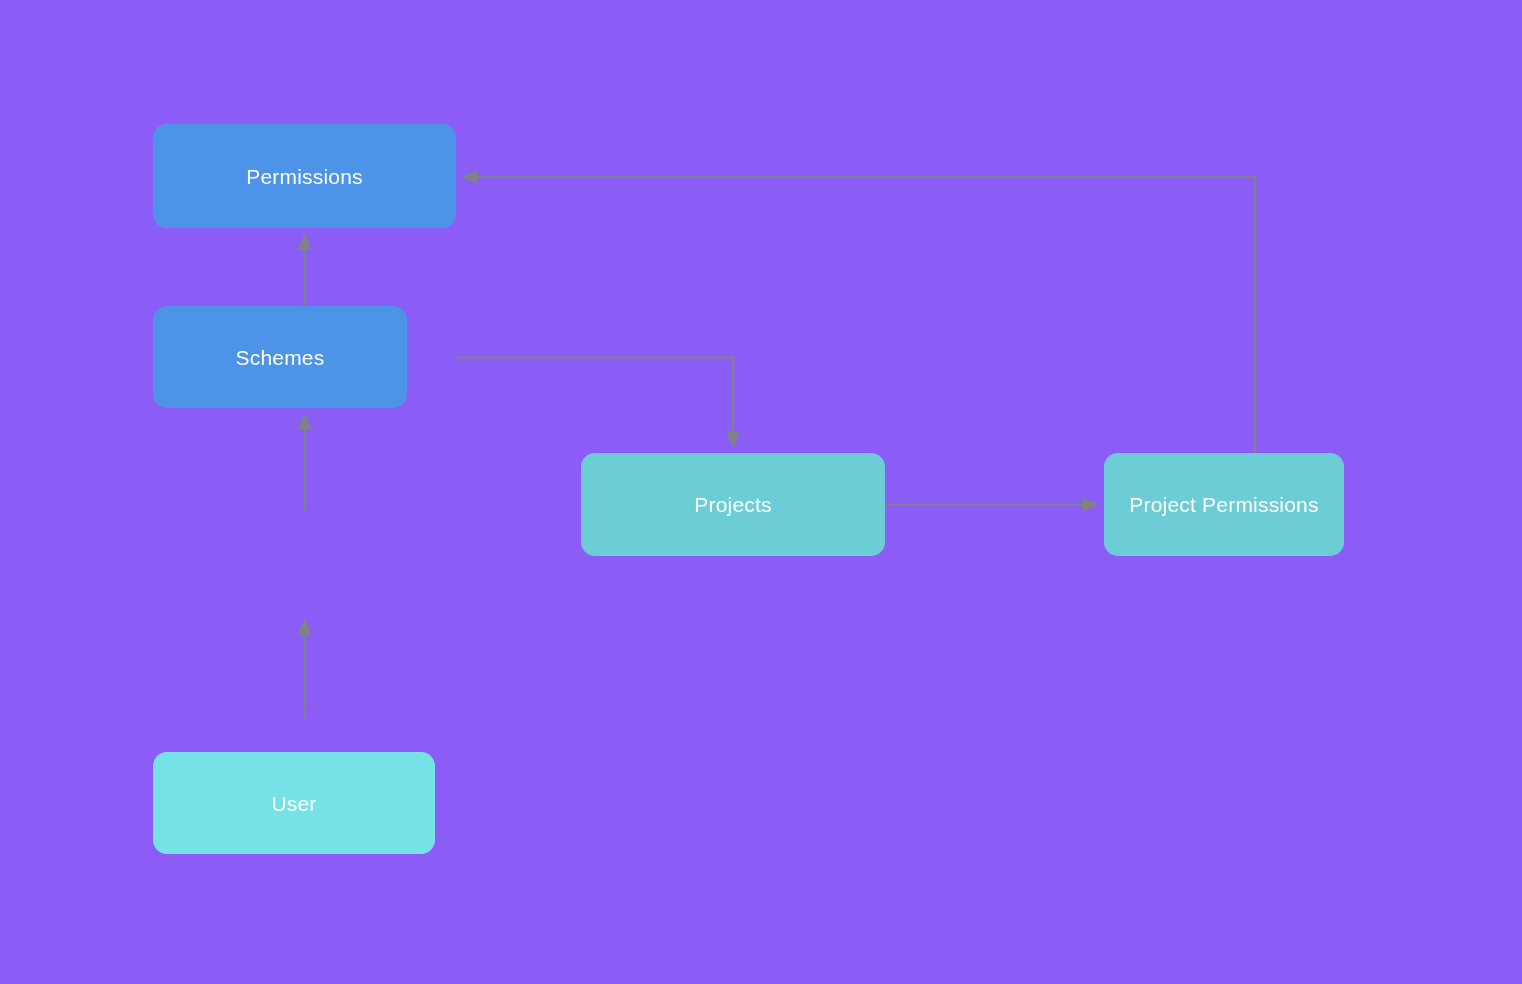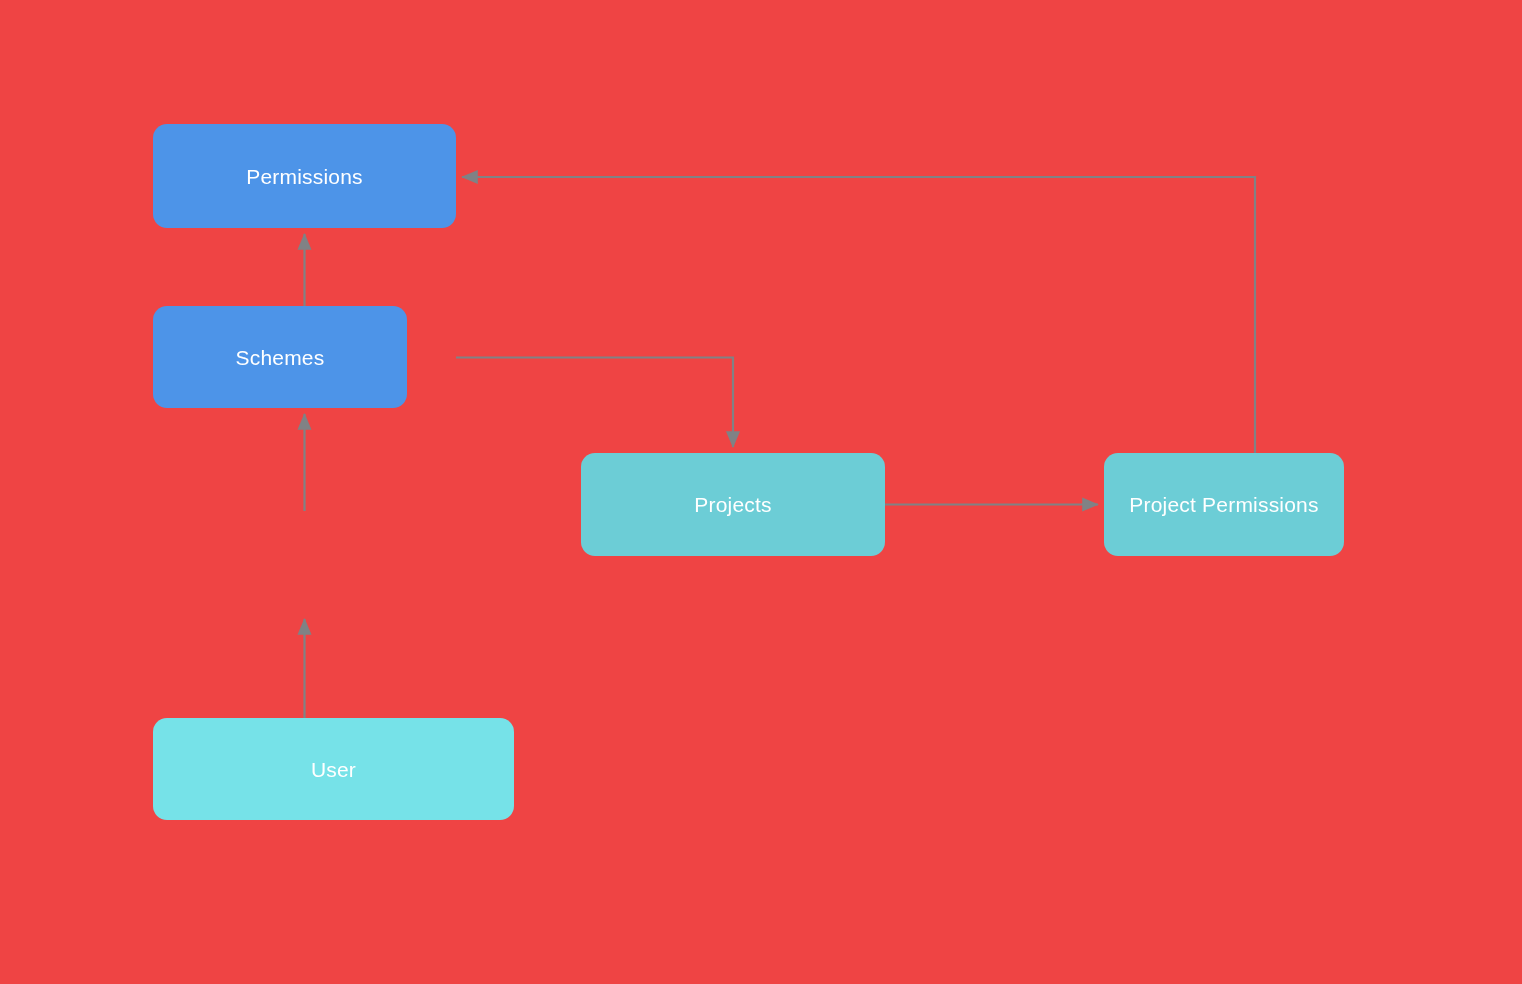--- a/index.html
+++ b/index.html
@@ -42,21 +42,21 @@
   }
   .node-label {
     display: block;
     padding: 0 10px;
     white-space: nowrap;
   }
 </style>
 </head>
 <body>
 
-<div id="canvas" style="background: #ef4444;">
+<div id="canvas" style="background: #8b5cf6;">
 
   <svg id="edge-layer" viewBox="0 0 1522 984" width="1522" height="984" xmlns="http://www.w3.org/2000/svg">
     <defs>
       <marker id="arrowhead" markerWidth="9" markerHeight="9" refX="7.2" refY="3.6" orient="auto" markerUnits="strokeWidth">
         <path d="M 0 0.4 L 7.6 3.6 L 0 6.8 z" fill="#808285"></path>
       </marker>
     </defs>
     <g id="edges-group">
         <path d="M 304.5 306 L 304.5 234" fill="none" stroke="#808285" stroke-width="2.2" stroke-linecap="butt" stroke-linejoin="miter" marker-end="url(#arrowhead)"></path>
         <path d="M 304.5 511 L 304.5 414" fill="none" stroke="#808285" stroke-width="2.2" stroke-linecap="butt" stroke-linejoin="miter" marker-end="url(#arrowhead)"></path>
@@ -69,21 +69,21 @@
 
   <div class="node" style="left: 153px; top: 124px; width: 303px; height: 104px; background: rgb(77, 148, 232); color: rgb(255, 255, 255);">
     <span class="node-label">Permissions</span>
   </div>
 
   <div class="node" style="left: 153px; top: 306px; width: 254px; height: 102px; background: rgb(77, 148, 232); color: rgb(255, 255, 255);">
     <span class="node-label">Schemes</span>
   </div>
 
 
-  <div class="node" style="left: 153px; top: 718px; width: 361px; height: 102px; background: rgb(118, 226, 232); color: rgb(255, 255, 255);">
+  <div class="node" style="left: 153px; top: 752px; width: 282px; height: 102px; background: rgb(118, 226, 232); color: rgb(255, 255, 255);">
     <span class="node-label">User</span>
   </div>
 
   <div class="node" style="left: 581px; top: 453px; width: 304px; height: 103px; background: rgb(108, 205, 214); color: rgb(255, 255, 255); align-items: center;">
     <span class="node-label">Projects</span>
   </div>
 
   <div class="node" style="left: 1104px; top: 453px; width: 240px; height: 103px; background: rgb(108, 205, 214); color: rgb(255, 255, 255);">
     <span class="node-label">Project Permissions</span>
   </div>

